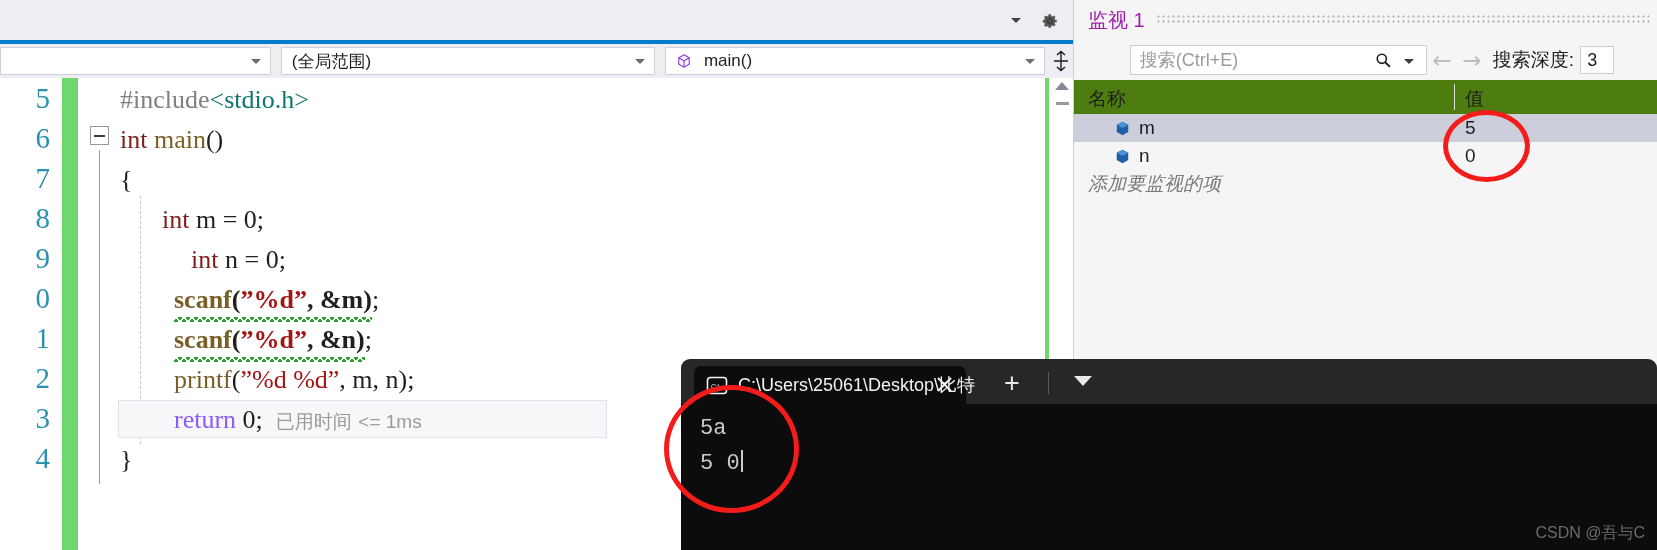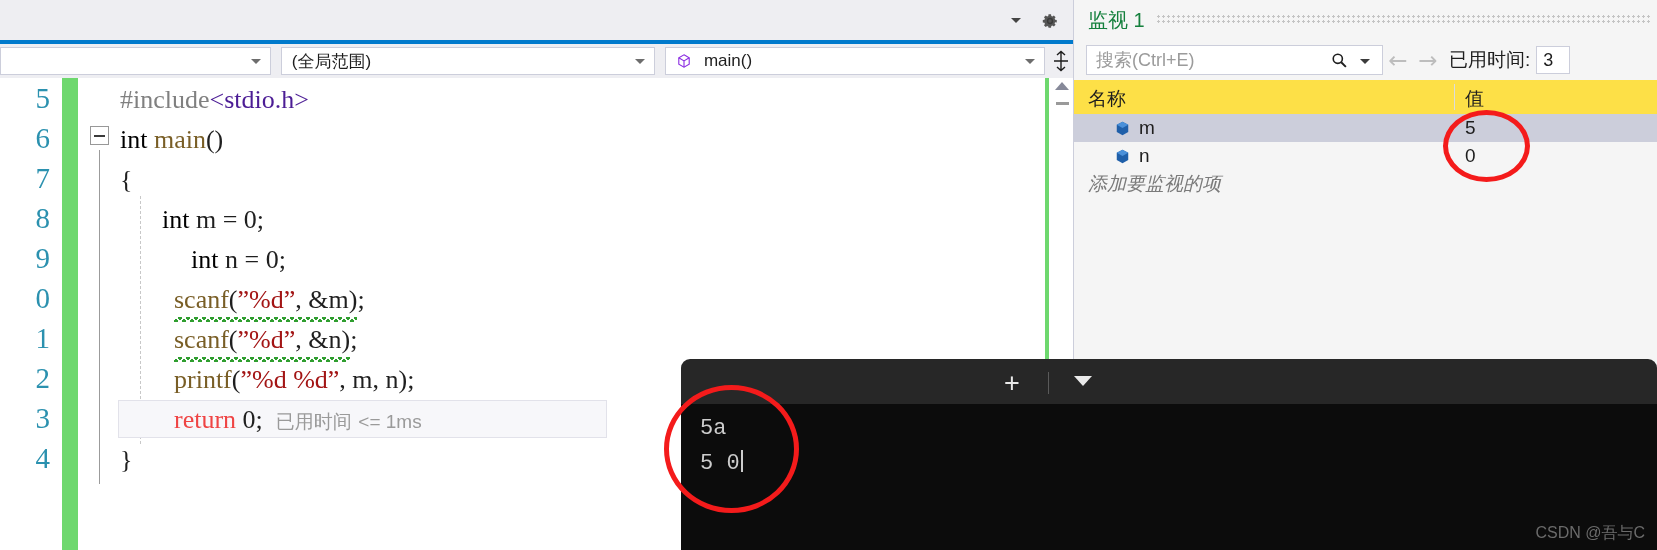--- a/index.html
+++ b/index.html
@@ -42,32 +42,32 @@
   .changebar{position:absolute;left:62px;top:0;width:16px;height:472px;background:#6ed86e;}
   .codelines{position:absolute;left:78px;top:0;right:46px;height:472px;}
 
   .ln{position:absolute;right:12px;font-family:"Liberation Serif", serif;font-size:29px;
       color:#2b91af;line-height:1;}
 
   .cl{position:absolute;left:0;height:40px;line-height:40px;white-space:pre;
       font-family:"Liberation Serif", serif;font-size:26px;color:#1f1f1f;}
 
   
-  .kw{color:#000000;}
-  .kw2{color:#ef4444;}
+  .kw{color:#7f1d1d;}
+  .kw2{color:#8b5cf6;}
   .pp{color:#808080;}
-  .inc{color:#4c1d95;}
+  .inc{color:#0f766e;}
   .fn{color:#795e26;}
   .str{color:#a31515;}
   .num{color:#1f1f1f;}
   .pl{color:#1f1f1f;}
   .id{color:#1f1f1f;}
 
   
-  .sq{position:relative;display:inline-block;}
+  .sq{position:relative;display:inline-block;font-weight:bold;}
   .sq::after{content:"";position:absolute;left:0;right:0;bottom:-2px;height:5px;
     background-image:
       radial-gradient(circle at 2px 4px, #2f9e2f 1.6px, transparent 1.8px),
       radial-gradient(circle at 6px 1px, #2f9e2f 1.6px, transparent 1.8px);
     background-size:8px 5px;background-repeat:repeat-x;}
 
   
   .collapse{position:absolute;left:12px;top:10px;width:19px;height:19px;border:1px solid #989898;
             background:#fff;box-sizing:border-box;}
   .collapse::before{content:"";position:absolute;left:3px;top:8px;width:11px;height:2px;background:#3b3b3b;}
@@ -84,41 +84,41 @@
     border-left:7px solid transparent;border-right:7px solid transparent;border-bottom:8px solid #868999;}
   .vscroll-mark{position:absolute;right:4px;top:24px;width:13px;height:3px;background:#9a9a9a;}
   .greenthumb{position:absolute;right:20px;top:0;width:8px;height:472px;background:#6ed86e;}
   .grayline{position:absolute;right:12px;top:0;width:2px;height:472px;background:#c9ccd6;}
 
   
   .watch{position:absolute;left:1073px;top:0;width:584px;height:550px;background:#f5f5f5;
          border-left:1px solid #cccedb;box-sizing:border-box;}
   .watch-title{position:absolute;left:0;top:0;width:584px;height:40px;background:#f5f5f5;
     display:flex;align-items:center;}
-  .watch-title .t{font-size:20px;color:#15803d;padding-left:14px;}
+  .watch-title .t{font-size:20px;color:#a21caf;padding-left:14px;}
   .dots{flex:1;height:10px;margin:0 8px 0 12px;
     background-image:radial-gradient(circle at 1.5px 1.5px, #c4c4c4 1.2px, transparent 1.4px);
     background-size:5px 5px;background-repeat:repeat;align-self:center;}
 
   .watch-toolbar{position:absolute;left:0;top:40px;width:584px;height:40px;background:#f5f5f5;
-    display:flex;align-items:center;}
+    display:flex;align-items:center;justify-content:center;}
   .searchbox{width:297px;height:30px;margin-left:12px;background:#fff;border:1px solid #cccedb;
     display:flex;align-items:center;box-sizing:border-box;position:relative;}
   .searchbox .ph{font-size:18px;color:#9b9b9b;padding-left:9px;}
   .mag{position:absolute;right:34px;top:6px;width:17px;height:17px;}
   .mag-cv{position:absolute;right:12px;top:13px;width:0;height:0;
     border-left:5px solid transparent;border-right:5px solid transparent;border-top:5px solid #3b3b3b;}
   .arrowbtn{width:30px;height:30px;display:flex;align-items:center;justify-content:center;
     font-size:23px;color:#bdbdbd;font-family:"DejaVu Sans", sans-serif;}
   .depth-lbl{font-size:19px;color:#1e1e1e;margin-left:6px;white-space:nowrap;}
   .depth-box{width:34px;height:28px;margin-left:6px;background:#fff;border:1px solid #cccedb;
     box-sizing:border-box;display:flex;align-items:center;}
   .depth-box span{font-size:18px;color:#1e1e1e;padding-left:6px;}
 
-  .grid-head{position:absolute;left:0;top:80px;width:584px;height:34px;background:#fde047;
+  .grid-head{position:absolute;left:0;top:80px;width:584px;height:34px;background:#4d7c0f;
     border-bottom:4px solid #c2410c;}
   .gh-name{position:absolute;left:14px;top:6px;font-size:19px;color:#1e1e1e;}
   .gh-val{position:absolute;left:391px;top:6px;font-size:19px;color:#1e1e1e;}
   .gh-sep{position:absolute;left:380px;top:4px;width:1px;height:26px;background:#dcdcdc;}
 
   .row{position:absolute;left:0;width:584px;height:28px;display:flex;align-items:center;}
   .row.sel{background:#cccedb;}
   .row .ico{width:17px;height:17px;margin-left:40px;flex:0 0 17px;}
   .row .nm{font-size:19px;color:#1e1e1e;margin-left:8px;}
   .row .vl{position:absolute;left:391px;font-size:19px;color:#1e1e1e;}
@@ -259,21 +259,21 @@
           <path d="M9.6 9.6L14 14" stroke="#1e1e1e" stroke-width="1.8" fill="none"></path>
         </svg>
         <span class="mag-cv"></span>
       </div>
       <div class="arrowbtn">
         <span>←</span>
       </div>
       <div class="arrowbtn">
         <span>→</span>
       </div>
-      <span class="depth-lbl">已用时间:</span>
+      <span class="depth-lbl">搜索深度:</span>
       <div class="depth-box">
         <span>3</span>
       </div>
     </div>
 
     <div class="grid-head">
       <span class="gh-name">名称</span>
       <span class="gh-sep"></span>
       <span class="gh-val">值</span>
     </div>
@@ -298,20 +298,30 @@
 
     <div class="addrow" style="top:170px">
       <span>添加要监视的项</span>
     </div>
   </div>
 
   <div class="ellipse" style="left:1443px;top:110px;width:77px;height:62px;"></div>
 
   <div class="term">
     <div class="term-tabbar">
+      <div class="term-tab">
+        <svg class="term-ico" viewBox="0 0 22 19">
+          <rect x="1.5" y="1.5" width="19" height="16" rx="3" fill="none" stroke="#f2f2f2" stroke-width="1.6"></rect>
+          <text x="5" y="12.5" font-size="7" fill="#f2f2f2" font-family="Liberation Sans, sans-serif">C:\</text>
+        </svg>
+        <span class="term-title">C:\Users\25061\Desktop\比特</span>
+        <svg class="term-x" viewBox="0 0 16 16">
+          <path d="M2.5 2.5L13.5 13.5M13.5 2.5L2.5 13.5" stroke="#f2f2f2" stroke-width="1.6" fill="none"></path>
+        </svg>
+      </div>
       <span class="term-plus">+</span>
       <span class="term-div"></span>
       <span class="term-cv"></span>
     </div>
 
     <div class="term-body">
       <div class="term-line" style="top:12px">5a</div>
       <div class="term-line" style="top:46px"><span>5 0</span><span class="caret"></span></div>
       <div class="wm">CSDN @吾与C</div>
     </div>

